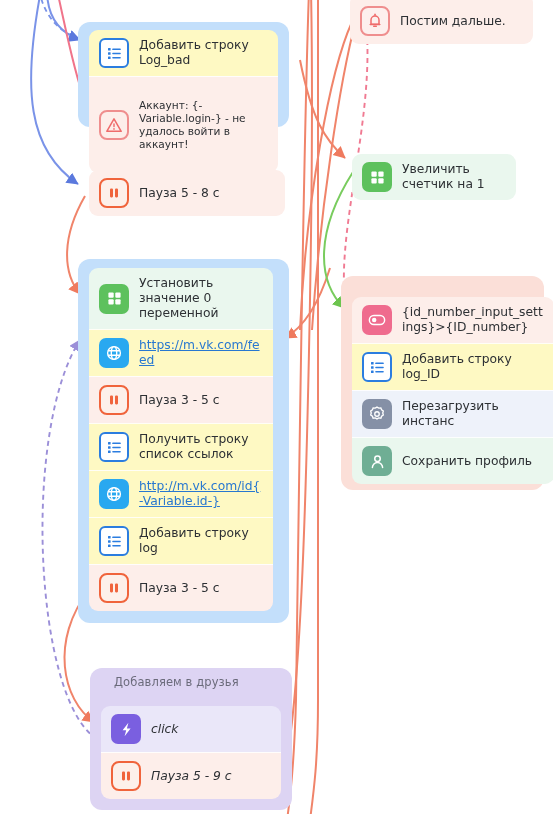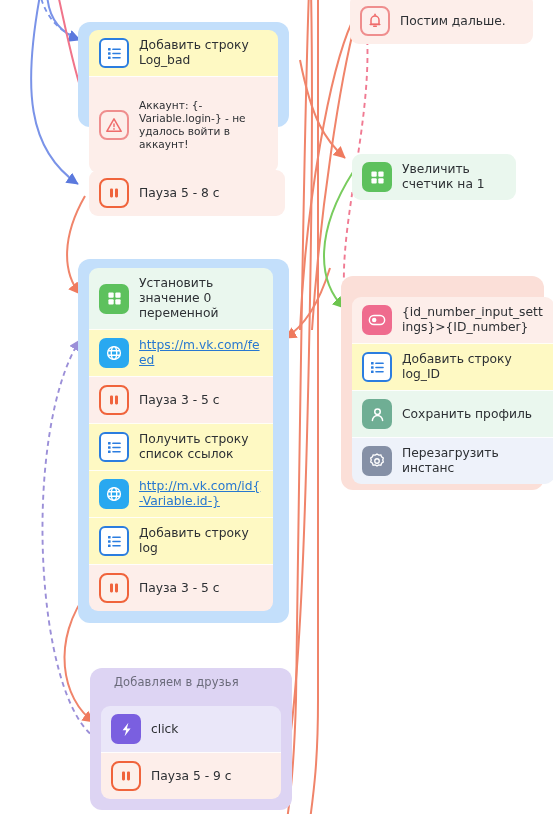--- a/index.html
+++ b/index.html
@@ -226,21 +226,21 @@
           </svg>
       </span>
       <span class="lbl">Пауза 3 - 5 с</span>
 
     </div>
   </div>
 
   <div class="group" style="left:90px;top:668px;width:202px;height:142px;background:#ddd4f3;">
     <div class="group-title">Добавляем в друзья</div>
   </div>
-  <div class="card" style="left:101px;top:706px;width:180px;">
+  <div class="card" style="left:101px;top:706px;width:180px;font-style:italic;">
     <div class="node n-purple">
       <span class="ico i-bolt">
         <svg width="17" height="17" viewBox="0 0 17 17">
             <path d="M10.4 1.8 L4.6 9.2 H8.2 L6.6 15.2 L12.6 7.6 H8.9 Z" fill="#fff"></path>
           </svg>
       </span>
       <span class="lbl">click</span>
 
     </div>
     <div class="node n-red">
@@ -310,37 +310,37 @@
               <rect x="6.2" y="3.6" width="8.6" height="1.5" rx="0.7"></rect>
           <rect x="2" y="7.2" width="2.6" height="2.6" rx="0.5"></rect>
               <rect x="6.2" y="7.8" width="8.6" height="1.5" rx="0.7"></rect>
           <rect x="2" y="11.4" width="2.6" height="2.6" rx="0.5"></rect>
               <rect x="6.2" y="12" width="8.6" height="1.5" rx="0.7"></rect>
         </g>
           </svg>
       </span>
       <span class="lbl">Добавить строку log_ID</span>
     </div>
+    <div class="node n-plain">
+      <span class="ico i-gear">
+        <svg width="18" height="18" viewBox="0 0 20 20">
+            <g fill="none" stroke="#fff" stroke-width="1.5">
+              <path d="M10 2.3 l2 1.2 2.3-.3 .8 2.2 1.9 1.3-.6 2.2 .6 2.2-1.9 1.3-.8 2.2-2.3-.3-2 1.2-2-1.2-2.3 .3-.8-2.2-1.9-1.3 .6-2.2-.6-2.2 1.9-1.3 .8-2.2 2.3 .3z"></path>
+              <circle cx="10" cy="10" r="2.5"></circle>
+            </g>
+          </svg>
+      </span>
+      <span class="lbl">Перезагрузить инстанс</span>
+    </div>
     <div class="node n-green">
       <span class="ico i-user">
         <svg width="17" height="17" viewBox="0 0 18 18">
             <g fill="none" stroke="#fff" stroke-width="1.6" stroke-linecap="round">
               <circle cx="9" cy="6" r="2.9"></circle>
               <path d="M3.6 15.4 a5.4 5.4 0 0 1 10.8 0"></path>
             </g>
           </svg>
       </span>
       <span class="lbl">Сохранить профиль</span>
     </div>
-    <div class="node n-plain">
-      <span class="ico i-gear">
-        <svg width="18" height="18" viewBox="0 0 20 20">
-            <g fill="none" stroke="#fff" stroke-width="1.5">
-              <path d="M10 2.3 l2 1.2 2.3-.3 .8 2.2 1.9 1.3-.6 2.2 .6 2.2-1.9 1.3-.8 2.2-2.3-.3-2 1.2-2-1.2-2.3 .3-.8-2.2-1.9-1.3 .6-2.2-.6-2.2 1.9-1.3 .8-2.2 2.3 .3z"></path>
-              <circle cx="10" cy="10" r="2.5"></circle>
-            </g>
-          </svg>
-      </span>
-      <span class="lbl">Перезагрузить инстанс</span>
-    </div>
   </div>
 
 </div>
 
 </body></html>

